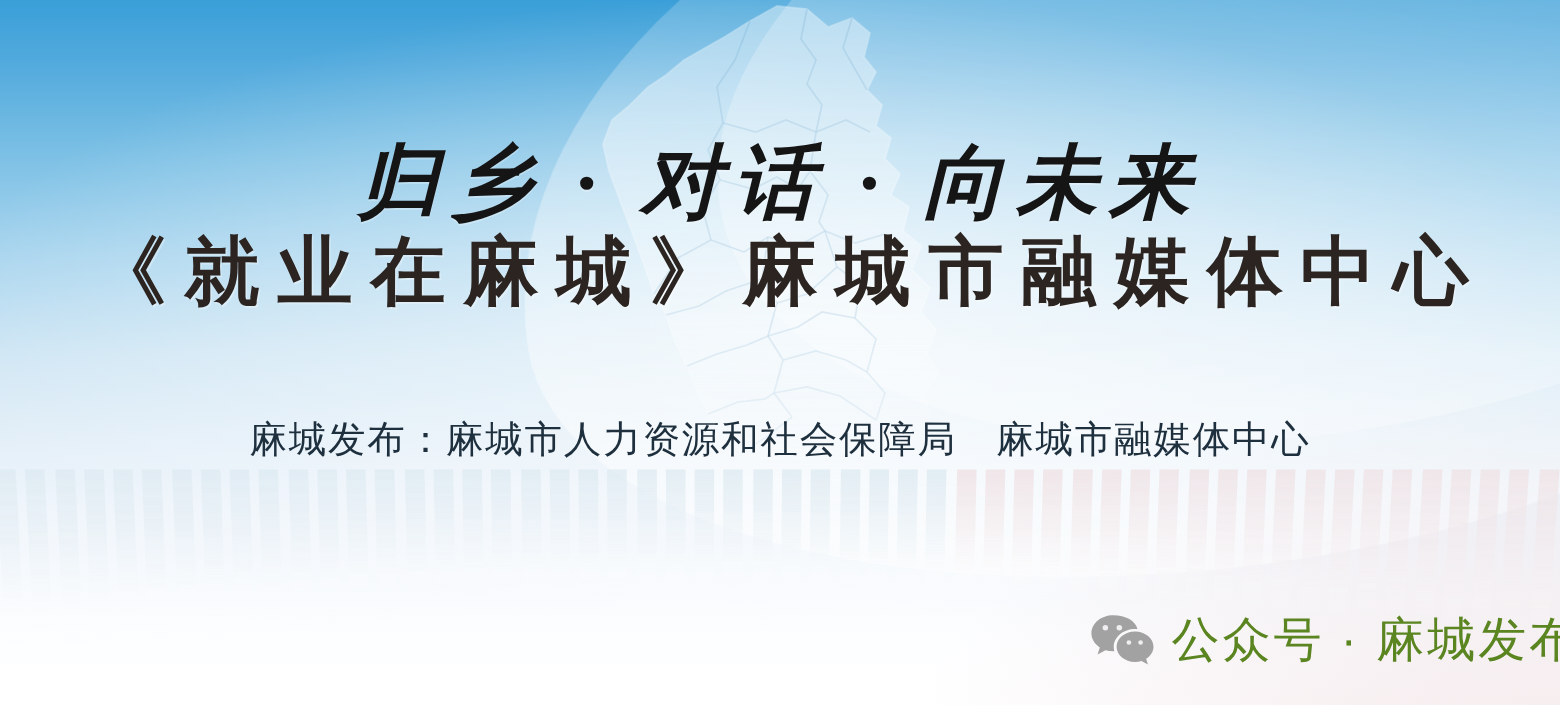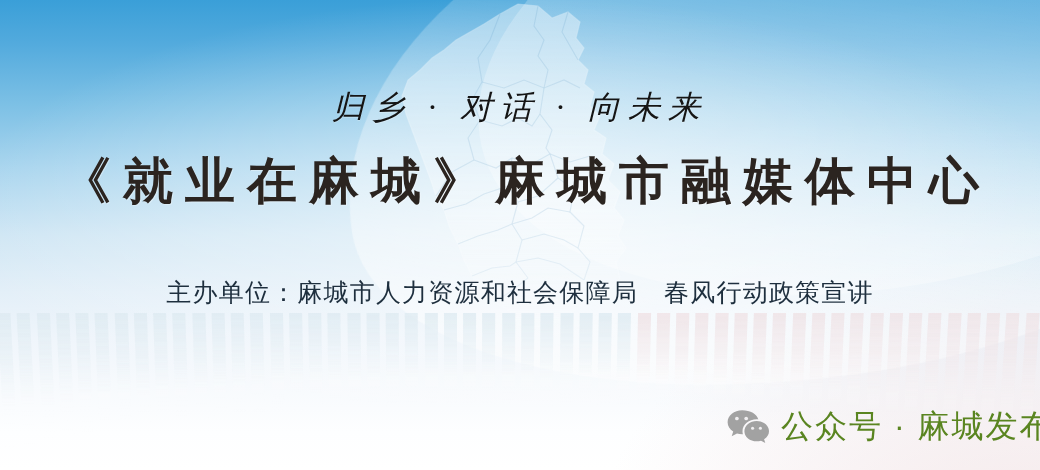--- a/index.html
+++ b/index.html
@@ -131,22 +131,22 @@
   }
 
   
   .tagline {
     position: absolute;
     left: 0;
     right: 0;
     top: 86px;
     text-align: center;
     font-family: "Liberation Serif", "DejaVu Serif", serif;
-    font-size: 32px;
-    font-weight: 400;
+    font-size: 54px;
+    font-weight: 700;
     font-style: italic;
     letter-spacing: 8px;
     color: #151515;
     white-space: nowrap;
     text-shadow: 0 1px 0 rgba(255,255,255,0.25);
   }
 
   .main-title {
     position: absolute;
     left: 0;
@@ -305,21 +305,21 @@
       <div class="bar" style="left: 963.963px; height: 127.714px; background: linear-gradient(rgb(238, 224, 227) 0%, rgba(255, 255, 255, 0.3) 72%, rgba(255, 255, 255, 0) 100%); opacity: 0.71; transform: skewX(-3.51deg); bottom: 29.2858px;"></div>
       <div class="bar" style="left: 983.222px; height: 130.433px; background: linear-gradient(rgb(238, 224, 227) 0%, rgba(255, 255, 255, 0.3) 72%, rgba(255, 255, 255, 0) 100%); opacity: 0.71; transform: skewX(-3.64deg); bottom: 26.5672px;"></div>
       <div class="bar" style="left: 1002.48px; height: 133.251px; background: linear-gradient(rgb(238, 224, 227) 0%, rgba(255, 255, 255, 0.3) 72%, rgba(255, 255, 255, 0) 100%); opacity: 0.71; transform: skewX(-3.77deg); bottom: 23.7488px;"></div>
       <div class="bar" style="left: 1021.74px; height: 136.169px; background: linear-gradient(rgb(238, 224, 227) 0%, rgba(255, 255, 255, 0.3) 72%, rgba(255, 255, 255, 0) 100%); opacity: 0.71; transform: skewX(-3.9deg); bottom: 20.8307px;"></div>
     </div>
 
   <div class="tagline">归乡 · 对话 · 向未来</div>
 
   <div class="main-title">《就业在麻城》麻城市融媒体中心</div>
 
-  <div class="organizer">主办单位：麻城市人力资源和社会保障局　春风行动政策宣讲</div>
+  <div class="organizer">麻城发布：麻城市人力资源和社会保障局　麻城市融媒体中心</div>
 
   <div class="wechat">
     <svg class="wechat-icon" viewBox="0 0 44 38" aria-hidden="true">
       <g fill="#9b9b9b">
         <path d="M16.2 2.2C8.1 2.2 1.6 7.6 1.6 14.2c0 3.8 2.2 7.2 5.6 9.4l-1.5 4.7 5.3-2.8c1.6.45 3.35.7 5.2.7h.7c-.25-.95-.4-1.95-.4-2.95 0-6.6 6.4-11.95 14.3-11.95.5 0 1 .03 1.5.08C31.1 6.0 24.4 2.2 16.2 2.2z"></path>
         <circle cx="10.9" cy="10.5" r="1.85" fill="#f0eef0"></circle>
         <circle cx="20.2" cy="10.5" r="1.85" fill="#f0eef0"></circle>
         <path d="M43.0 23.2c0-5.6-5.5-10.2-12.3-10.2s-12.3 4.6-12.3 10.2c0 5.6 5.5 10.15 12.3 10.15 1.5 0 2.95-.22 4.3-.62l4.3 2.3-1.2-3.8c2.95-1.85 4.9-4.7 4.9-8.03z"></path>
         <circle cx="26.6" cy="20.3" r="1.55" fill="#f0eef0"></circle>
         <circle cx="34.4" cy="20.3" r="1.55" fill="#f0eef0"></circle>

